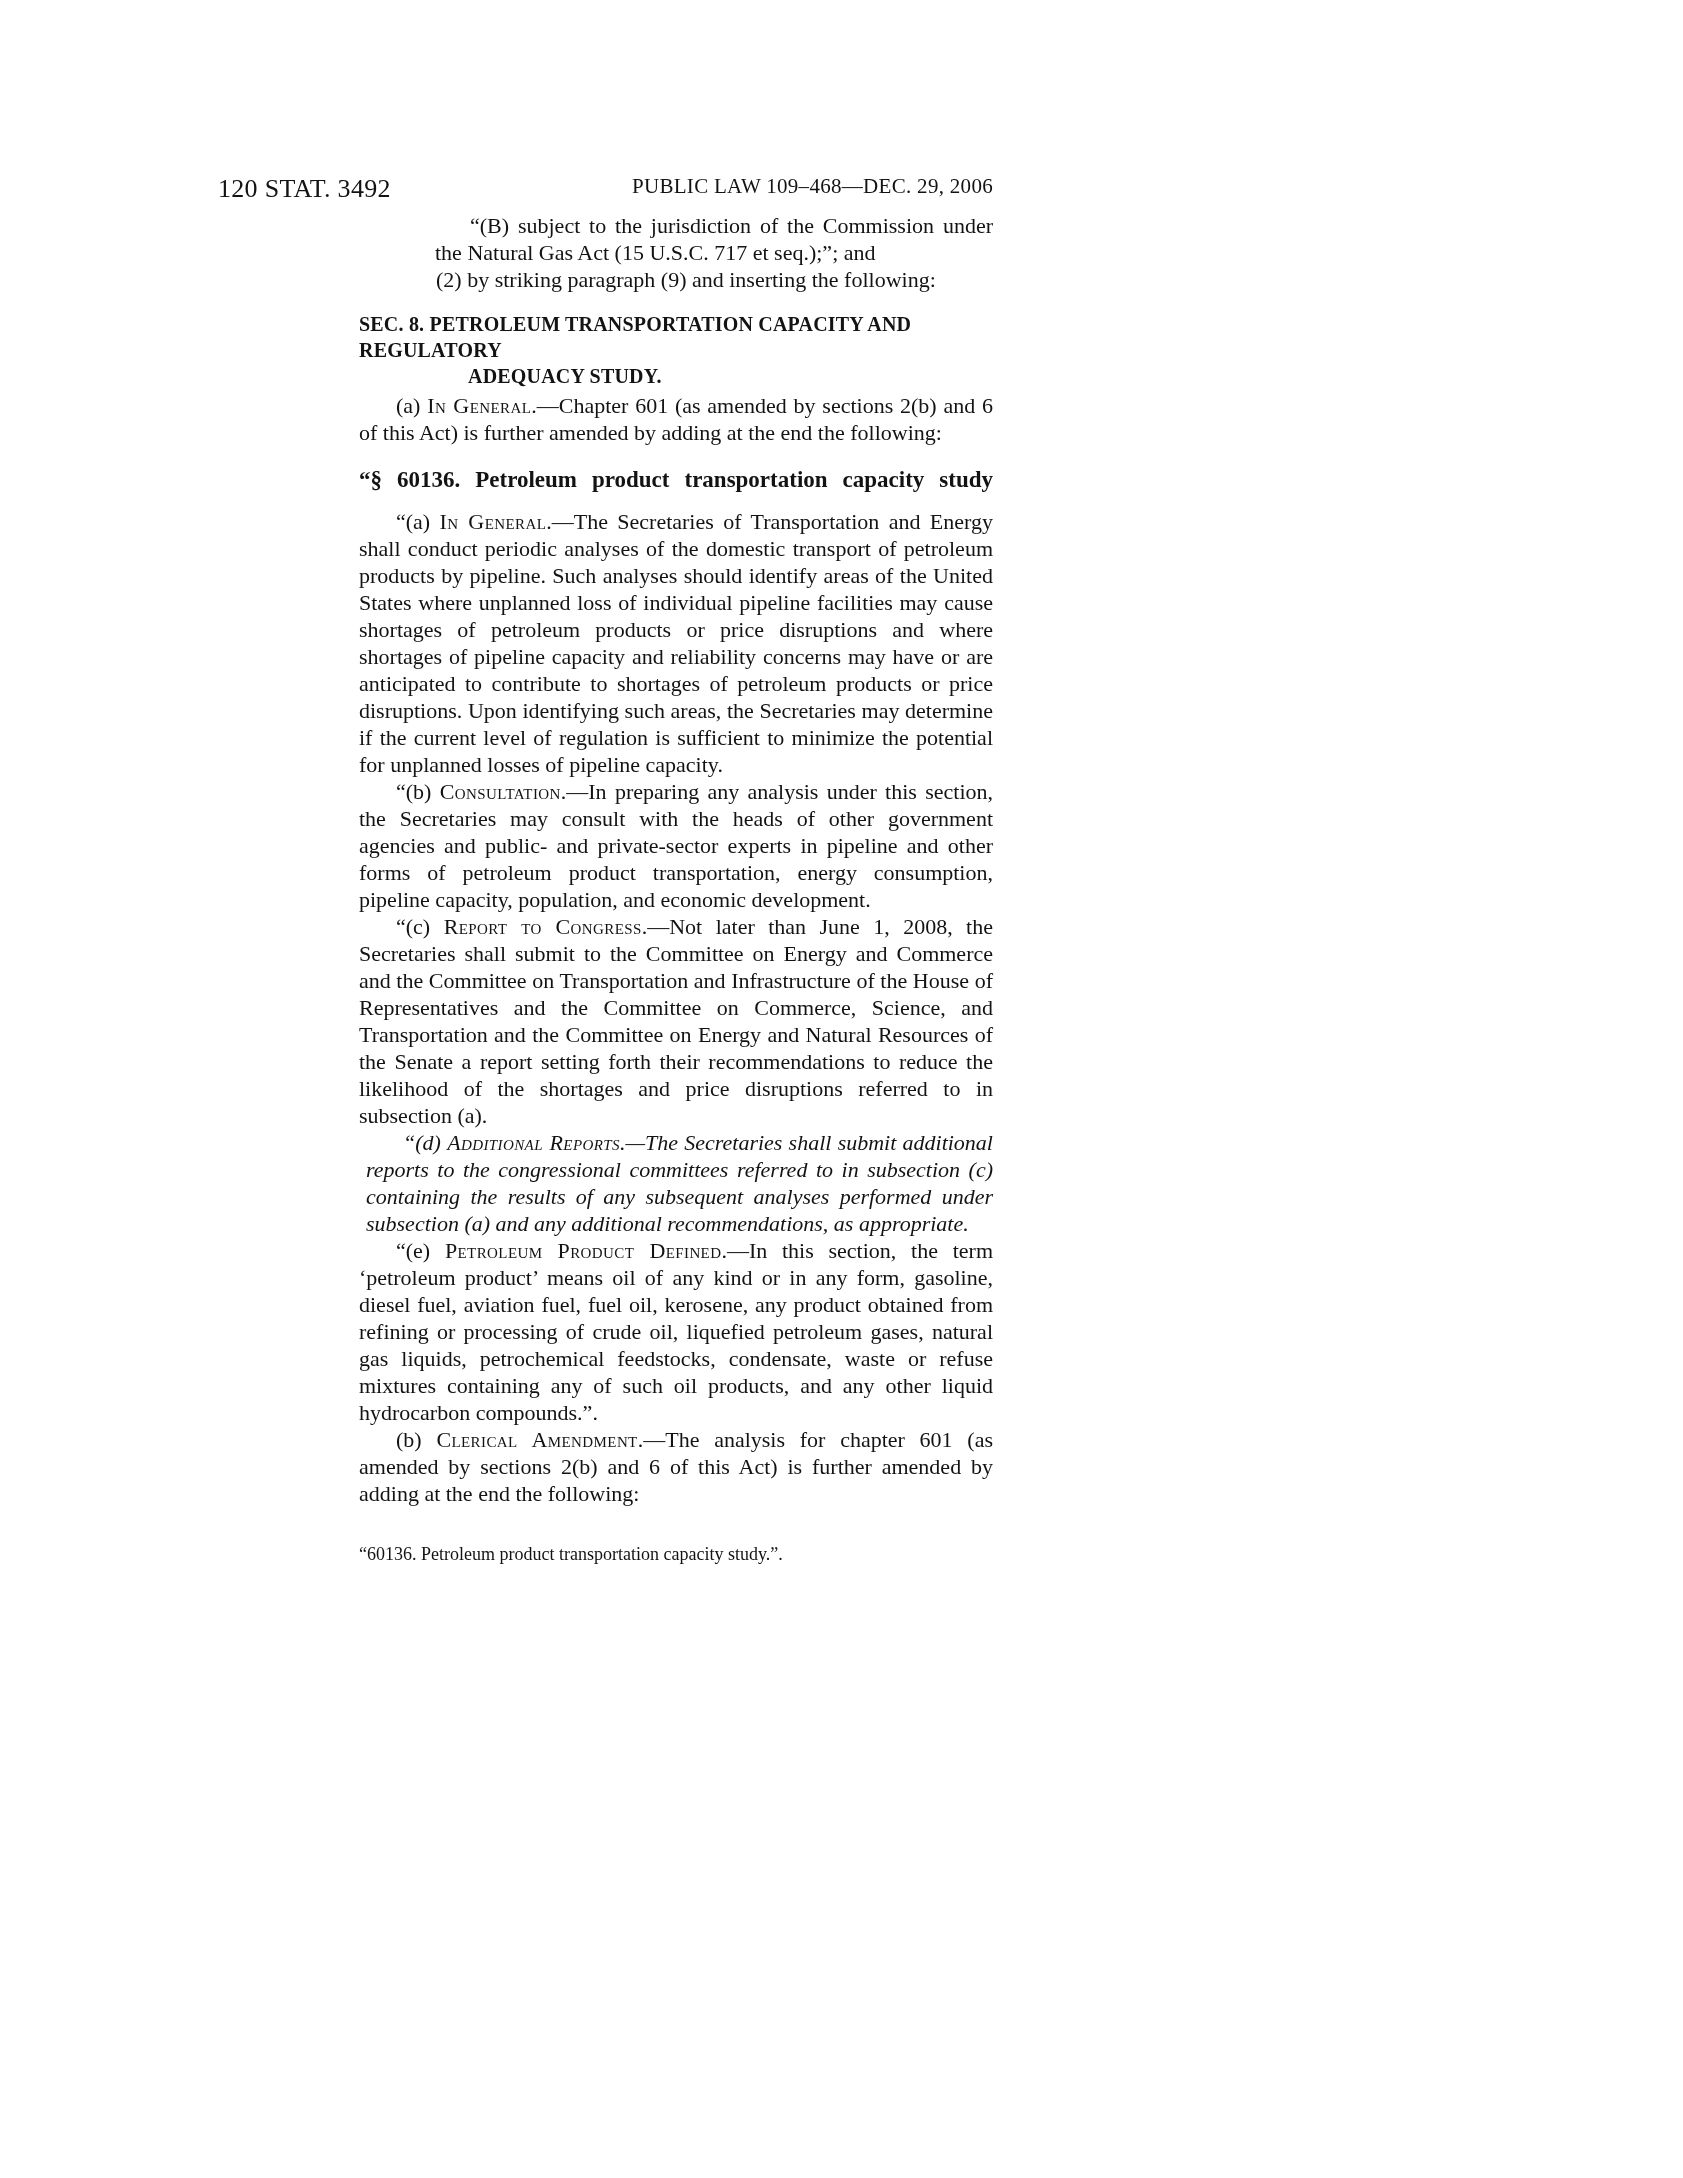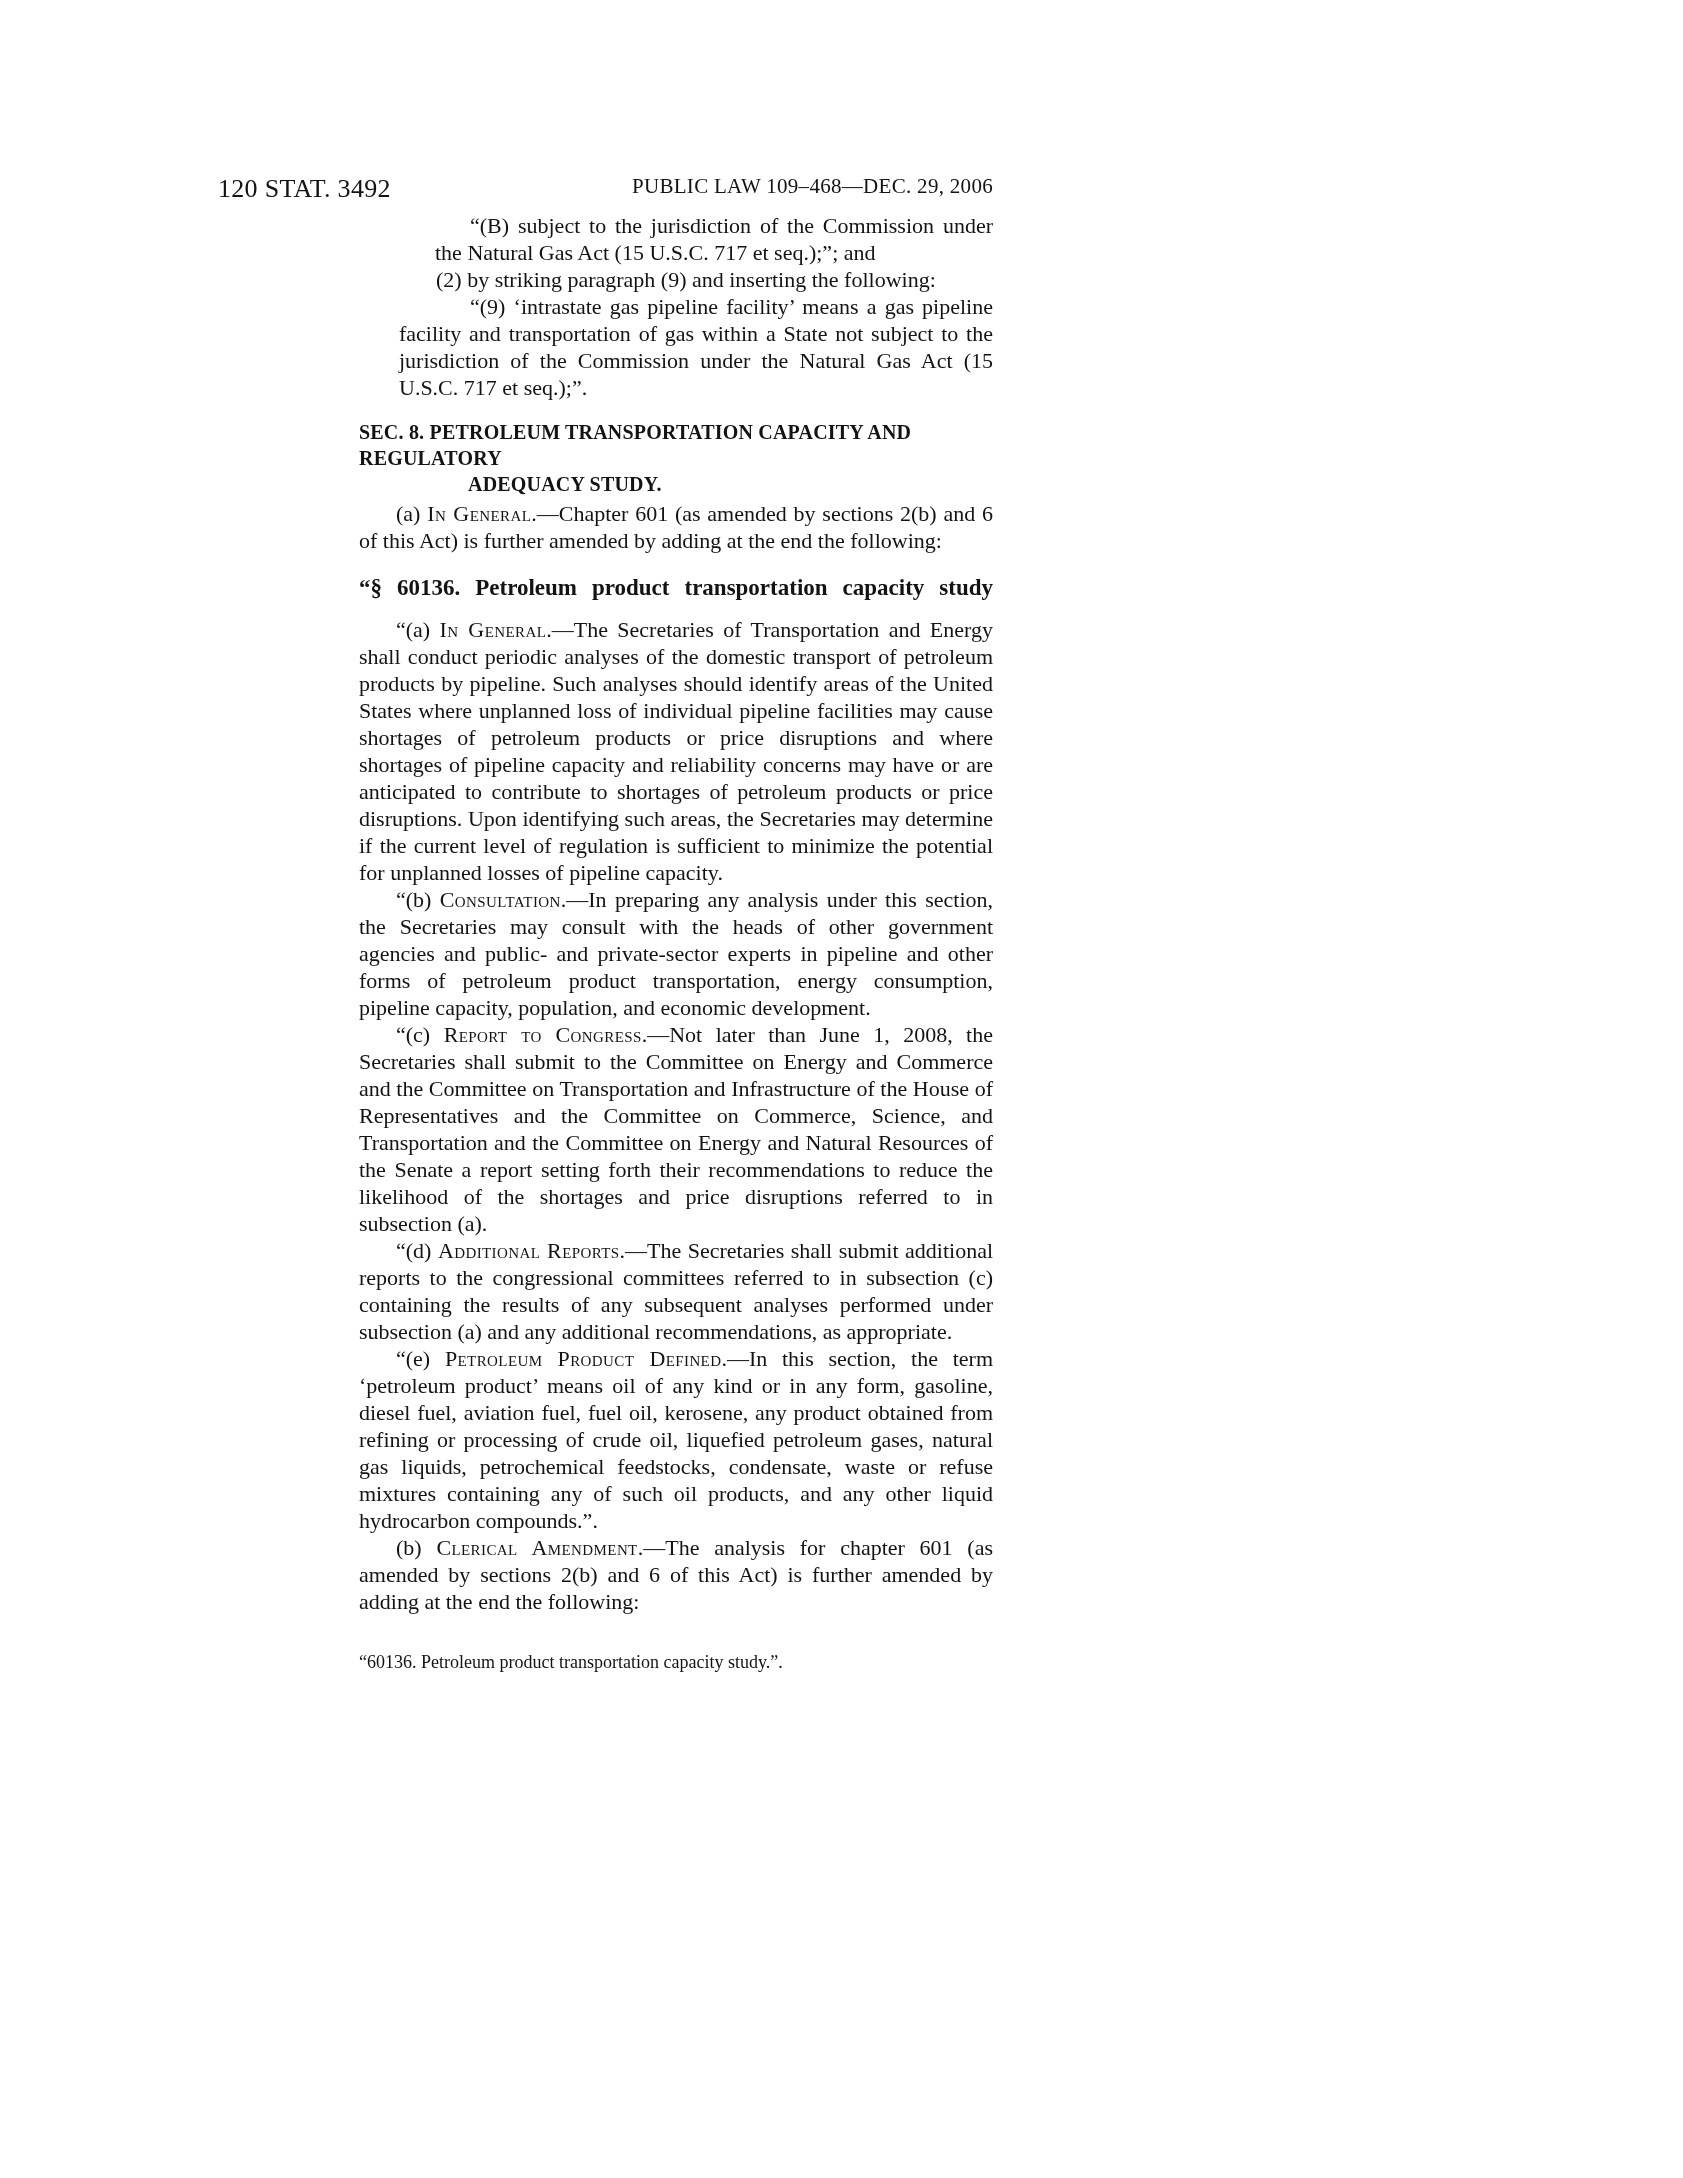--- a/index.html
+++ b/index.html
@@ -78,28 +78,27 @@
 </head>
 <body>
 
 <div class="stat-num">120 STAT. 3492</div>
 
 <div class="law-title">PUBLIC LAW 109–468—DEC. 29, 2006</div>
 
 <div class="text-col">
     <p class="para" style="margin-left: 76px; text-indent: 35px;"><span>“(B) subject to the jurisdiction of the Commission under the Natural Gas Act (15 U.S.C. 717 et seq.);”; and</span></p>
     <p class="para" style="margin-left: 40px; text-indent: 37px;"><span>(2) by striking paragraph (9) and inserting the following:</span></p>
-    <p class="para" style="margin-left: 40px; text-indent: 71px;"><span>“(9) ‘intrastate gas pipeline facility’ means a gas pipeline facility and transportation of gas within a State not subject to the jurisdiction of the Commission under the Natural Gas Act (15 U.S.C. 717 et seq.);”.</span></p>
     <div class="sec-heading">
       <div>SEC. 8. PETROLEUM TRANSPORTATION CAPACITY AND REGULATORY</div>
       <div class="sec-heading-cont">ADEQUACY STUDY.</div>
     </div>
     <p class="para" style="margin-left: 0px; text-indent: 37px;"><span>(a) </span><span class="sc">In General</span><span>.—Chapter 601 (as amended by sections 2(b) and 6 of this Act) is further amended by adding at the end the following:</span></p>
     <div class="section-title">“§ 60136. Petroleum product transportation capacity study</div>
     <p class="para" style="margin-left: 0px; text-indent: 37px;"><span>“(a) </span><span class="sc">In General</span><span>.—The Secretaries of Transportation and Energy shall conduct periodic analyses of the domestic transport of petroleum products by pipeline. Such analyses should identify areas of the United States where unplanned loss of individual pipeline facilities may cause shortages of petroleum products or price disruptions and where shortages of pipeline capacity and reliability concerns may have or are anticipated to contribute to shortages of petroleum products or price disruptions. Upon identifying such areas, the Secretaries may determine if the current level of regulation is sufficient to minimize the potential for unplanned losses of pipeline capacity.</span></p>
     <p class="para" style="margin-left: 0px; text-indent: 37px;"><span>“(b) </span><span class="sc">Consultation</span><span>.—In preparing any analysis under this section, the Secretaries may consult with the heads of other government agencies and public- and private-sector experts in pipeline and other forms of petroleum product transportation, energy consumption, pipeline capacity, population, and economic development.</span></p>
     <p class="para" style="margin-left: 0px; text-indent: 37px;"><span>“(c) </span><span class="sc">Report to Congress</span><span>.—Not later than June 1, 2008, the Secretaries shall submit to the Committee on Energy and Commerce and the Committee on Transportation and Infrastructure of the House of Representatives and the Committee on Commerce, Science, and Transportation and the Committee on Energy and Natural Resources of the Senate a report setting forth their recommendations to reduce the likelihood of the shortages and price disruptions referred to in subsection (a).</span></p>
-    <p class="para" style="margin-left: 0px; text-indent: 37px;"><span>“(d) </span><span class="sc">Additional Reports</span><span>.—The Secretaries shall submit additional reports to the congressional committees referred to in subsection (c) containing the results of any subsequent analyses performed under subsection (a) and any additional recommendations, as appropriate.</span></p>
+    <p class="para" style="margin-left: 7px; text-indent: 37px; font-style: italic;"><span>“(d) </span><span class="sc">Additional Reports</span><span>.—The Secretaries shall submit additional reports to the congressional committees referred to in subsection (c) containing the results of any subsequent analyses performed under subsection (a) and any additional recommendations, as appropriate.</span></p>
     <p class="para" style="margin-left: 0px; text-indent: 37px;"><span>“(e) </span><span class="sc">Petroleum Product Defined</span><span>.—In this section, the term ‘petroleum product’ means oil of any kind or in any form, gasoline, diesel fuel, aviation fuel, fuel oil, kerosene, any product obtained from refining or processing of crude oil, liquefied petroleum gases, natural gas liquids, petrochemical feedstocks, condensate, waste or refuse mixtures containing any of such oil products, and any other liquid hydrocarbon compounds.”.</span></p>
     <p class="para" style="margin-left: 0px; text-indent: 37px;"><span>(b) </span><span class="sc">Clerical Amendment</span><span>.—The analysis for chapter 601 (as amended by sections 2(b) and 6 of this Act) is further amended by adding at the end the following:</span></p>
     <div class="analysis">“60136. Petroleum product transportation capacity study.”.</div>
   </div>
 
 
 </body></html>

